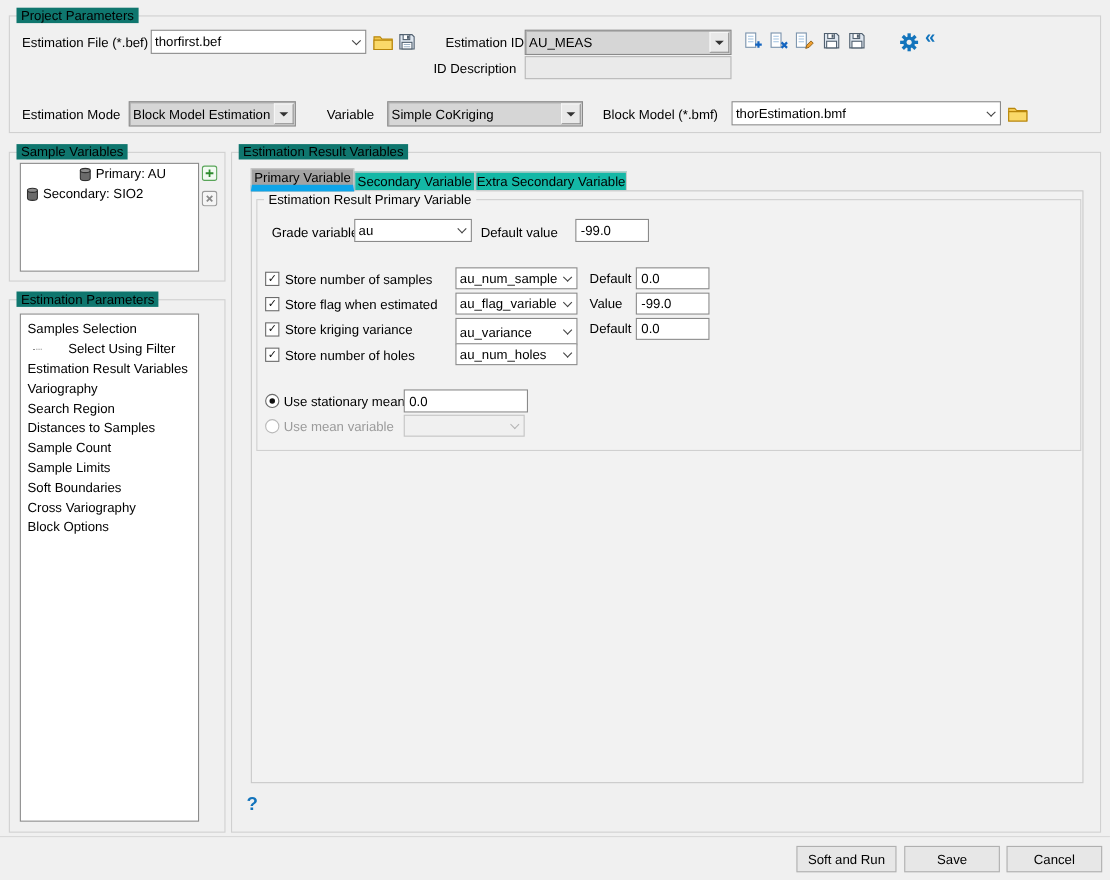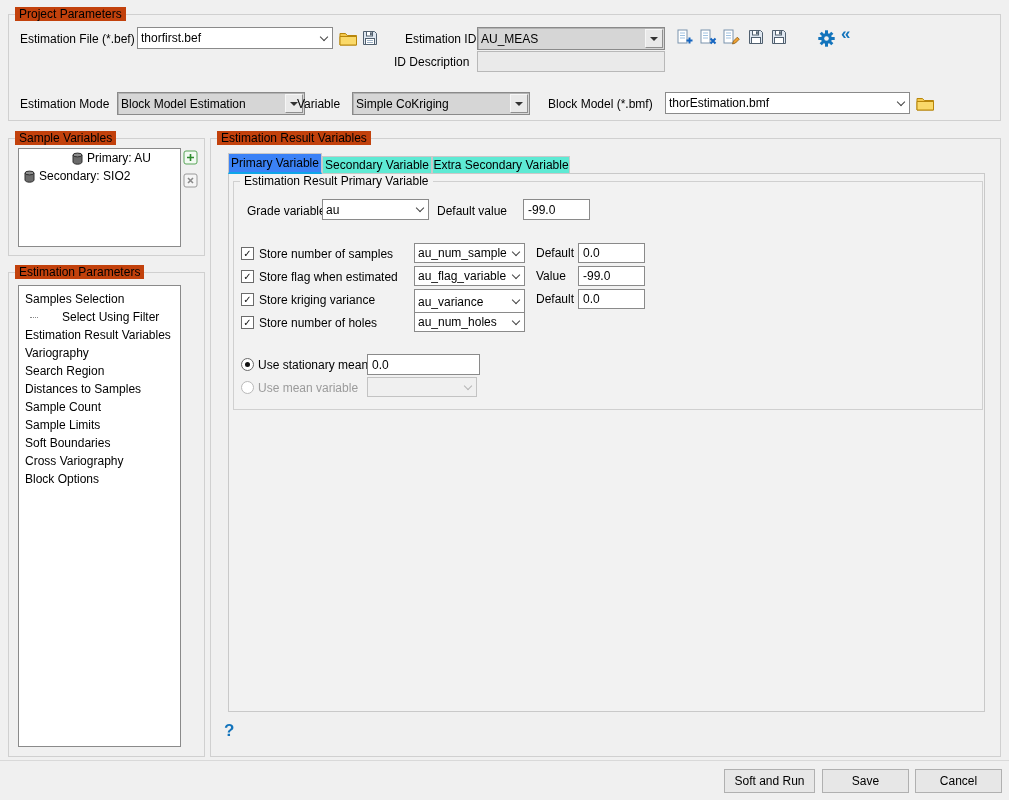--- a/index.html
+++ b/index.html
@@ -1,39 +1,39 @@
 <!DOCTYPE html>
 <html><head>
 <meta charset="utf-8">
 <style>
   *{margin:0;padding:0;box-sizing:border-box;}
   body{font-family:"Liberation Sans","DejaVu Sans",sans-serif;font-size:12px;color:#000;background:#f0f0f0;}
   #root{position:relative;width:1009px;height:800px;background:#f0f0f0;overflow:hidden;}
   .lbl{position:absolute;white-space:nowrap;line-height:14px;}
   .gb{position:absolute;border:1px solid #d0d0d0;}
-  .gb-t{position:absolute;top:-8px;left:6px;background:#c2410c;padding:0 4px;white-space:nowrap;line-height:14px;}
+  .gb-t{position:absolute;top:-8px;left:6px;background:#0f766e;padding:0 4px;white-space:nowrap;line-height:14px;}
   .gb-t.pane-bg{background:#f2f2f2;}
   .combo{position:absolute;background:#fff;border:1px solid #8a8a8a;display:flex;align-items:center;}
   .combo.dis{background:#f0f0f0;border-color:#c3c3c3;}
   .combo-t{flex:1;padding:0 3px;white-space:nowrap;overflow:hidden;line-height:14px;}
   .combo-a{width:17px;display:flex;align-items:center;justify-content:center;align-self:stretch;}
   .chev{width:6px;height:6px;border-right:1px solid #444;border-bottom:1px solid #444;transform:rotate(45deg);margin-top:-3px;}
   .combo.dis .chev{border-color:#b5b5b5;}
   .combo3d{position:absolute;background:#d6d6d6;border:1px solid #8a8a8a;box-shadow:inset 1px 1px 0 #b3b3b3;display:flex;align-items:center;}
   .c3btn{width:18px;align-self:stretch;margin:1px;background:#e9e9e9;border:1px solid #f6f6f6;border-right-color:#8f8f8f;border-bottom-color:#8f8f8f;display:flex;align-items:center;justify-content:center;}
   .tri{width:0;height:0;border-left:4px solid transparent;border-right:4px solid transparent;border-top:4px solid #333;}
   .fld{position:absolute;background:#fff;border:1px solid #8a8a8a;display:flex;align-items:center;padding:0 4px;white-space:nowrap;}
   .fld.gray{background:#eaeaea;border-color:#b8b8b8;}
   .iconbtn{position:absolute;display:flex;align-items:center;justify-content:center;}
   .listbox{position:absolute;background:#fff;border:1px solid #8a8a8a;}
   .li{position:absolute;display:flex;align-items:center;white-space:nowrap;gap:4px;}
   .pitem{position:absolute;white-space:nowrap;line-height:14px;display:flex;align-items:center;}
   .tree-dash{display:inline-block;width:8px;border-top:1px dotted #8a8a8a;margin-right:4px;}
-  .tab{position:absolute;display:flex;align-items:center;justify-content:center;border:1px solid #c9c9c9;background:#5eead4;white-space:nowrap;}
-  .tab.on{background:#3b82f6;border-bottom:2px solid #0ea5e9;z-index:3;}
+  .tab{position:absolute;display:flex;align-items:center;justify-content:center;border:1px solid #c9c9c9;background:#14b8a6;white-space:nowrap;}
+  .tab.on{background:#a3a3a3;border-bottom:6px solid #0ea5e9;z-index:3;}
   .tabpane{position:absolute;border:1px solid #c9c9c9;background:#f2f2f2;z-index:1;}
   .chkbox{position:absolute;width:13px;height:13px;background:#fff;border:1px solid #6b6b6b;display:flex;align-items:center;justify-content:center;font-size:10px;line-height:10px;color:#111;}
   .rad{position:absolute;width:13px;height:13px;border-radius:50%;background:#fff;border:1px solid #6b6b6b;}
   .rad.sel::after{content:"";position:absolute;left:3px;top:3px;width:5px;height:5px;border-radius:50%;background:#111;}
   .rad.dis{border-color:#b9b9b9;}
   .btn{position:absolute;height:24px;background:#e7e7e7;border:1px solid #b0b0b0;display:flex;align-items:center;justify-content:center;white-space:nowrap;}
   .dis-t{color:#9b9b9b;}
   .hline{position:absolute;height:1px;background:#d9d9d9;}
   .accent{color:#1374bc;}
 </style>
@@ -135,21 +135,21 @@
       </svg>
   </span>
   <span class="lbl accent" style="left:841px;top:27px;font-size:17px;font-weight:bold;"><span>«</span></span>
 
   <span class="lbl" style="left:394px;top:55px;">ID Description</span>
   <div class="fld gray" style="left:477px;top:51px;width:188px;height:21px;">
     <span></span>
   </div>
 
   <span class="lbl" style="left:20px;top:97px;">Estimation Mode</span>
-  <div class="combo3d" style="left:117px;top:92px;width:188px;height:23px;">
+  <div class="combo3d" style="left:117px;top:92px;width:152px;height:23px;">
     <span class="combo-t">Block Model Estimation</span>
     <span class="c3btn">
         <span class="tri"></span>
       </span>
   </div>
 
   <span class="lbl" style="left:297px;top:97px;">Variable</span>
   <div class="combo3d" style="left:352px;top:92px;width:178px;height:23px;">
     <span class="combo-t">Simple CoKriging</span>
     <span class="c3btn">

